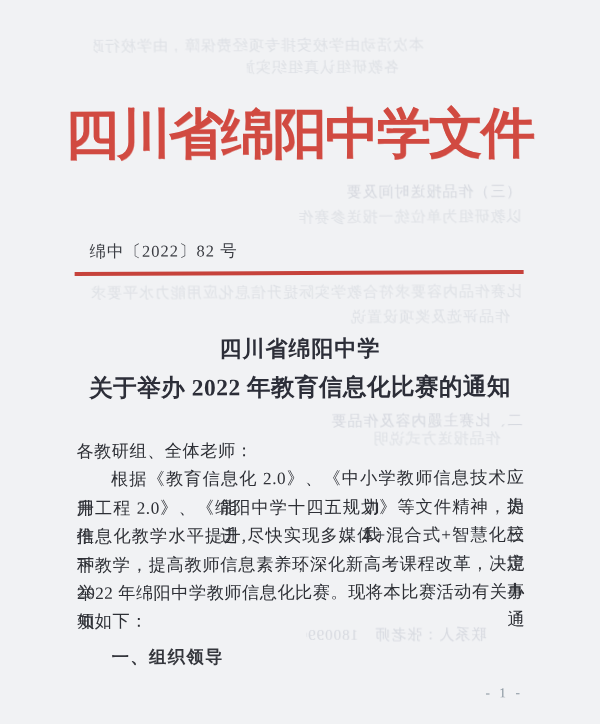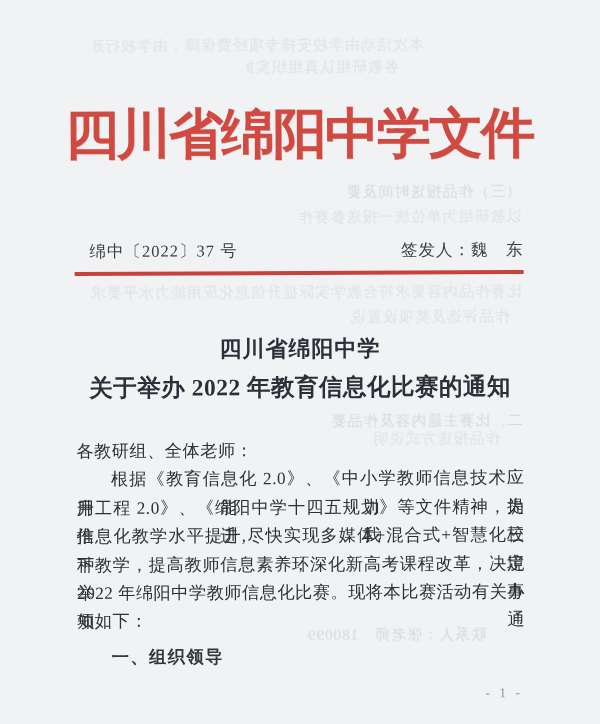--- a/index.html
+++ b/index.html
@@ -73,22 +73,21 @@
   <div class="bleed" style="top:208px;left:300px;width:222px;">以教研组为单位统一报送参赛作品</div>
   <div class="bleed" style="top:283px;left:85px;width:437px;">比赛作品内容要求符合教学实际提升信息化应用能力水平要求</div>
   <div class="bleed" style="top:308px;left:350px;width:160px;">作品评选及奖项设置说明</div>
   <div class="bleed dk" style="top:412px;left:330px;width:192px;">二、比赛主题内容及作品要求</div>
   <div class="bleed" style="top:430px;left:350px;width:150px;">作品报送方式说明</div>
   <div class="bleed dk" style="top:626px;left:305px;width:180px;">联系人：张老师　18009909581</div>
 
   <div class="red-head">四川省绵阳中学文件</div>
 
   <div class="ref-row">
-    <span class="doc-no">绵中〔2022〕37 号</span>
-    <span class="signer">签发人：魏　东</span>
+    <span class="doc-no">绵中〔2022〕82 号</span>
   </div>
 
   <div class="red-line"></div>
 
   <div class="doc-title">
     <div class="t1">四川省绵阳中学</div>
     <div class="t2">关于举办 2022 年教育信息化比赛的通知</div>
   </div>
 
   <div class="body-text">

